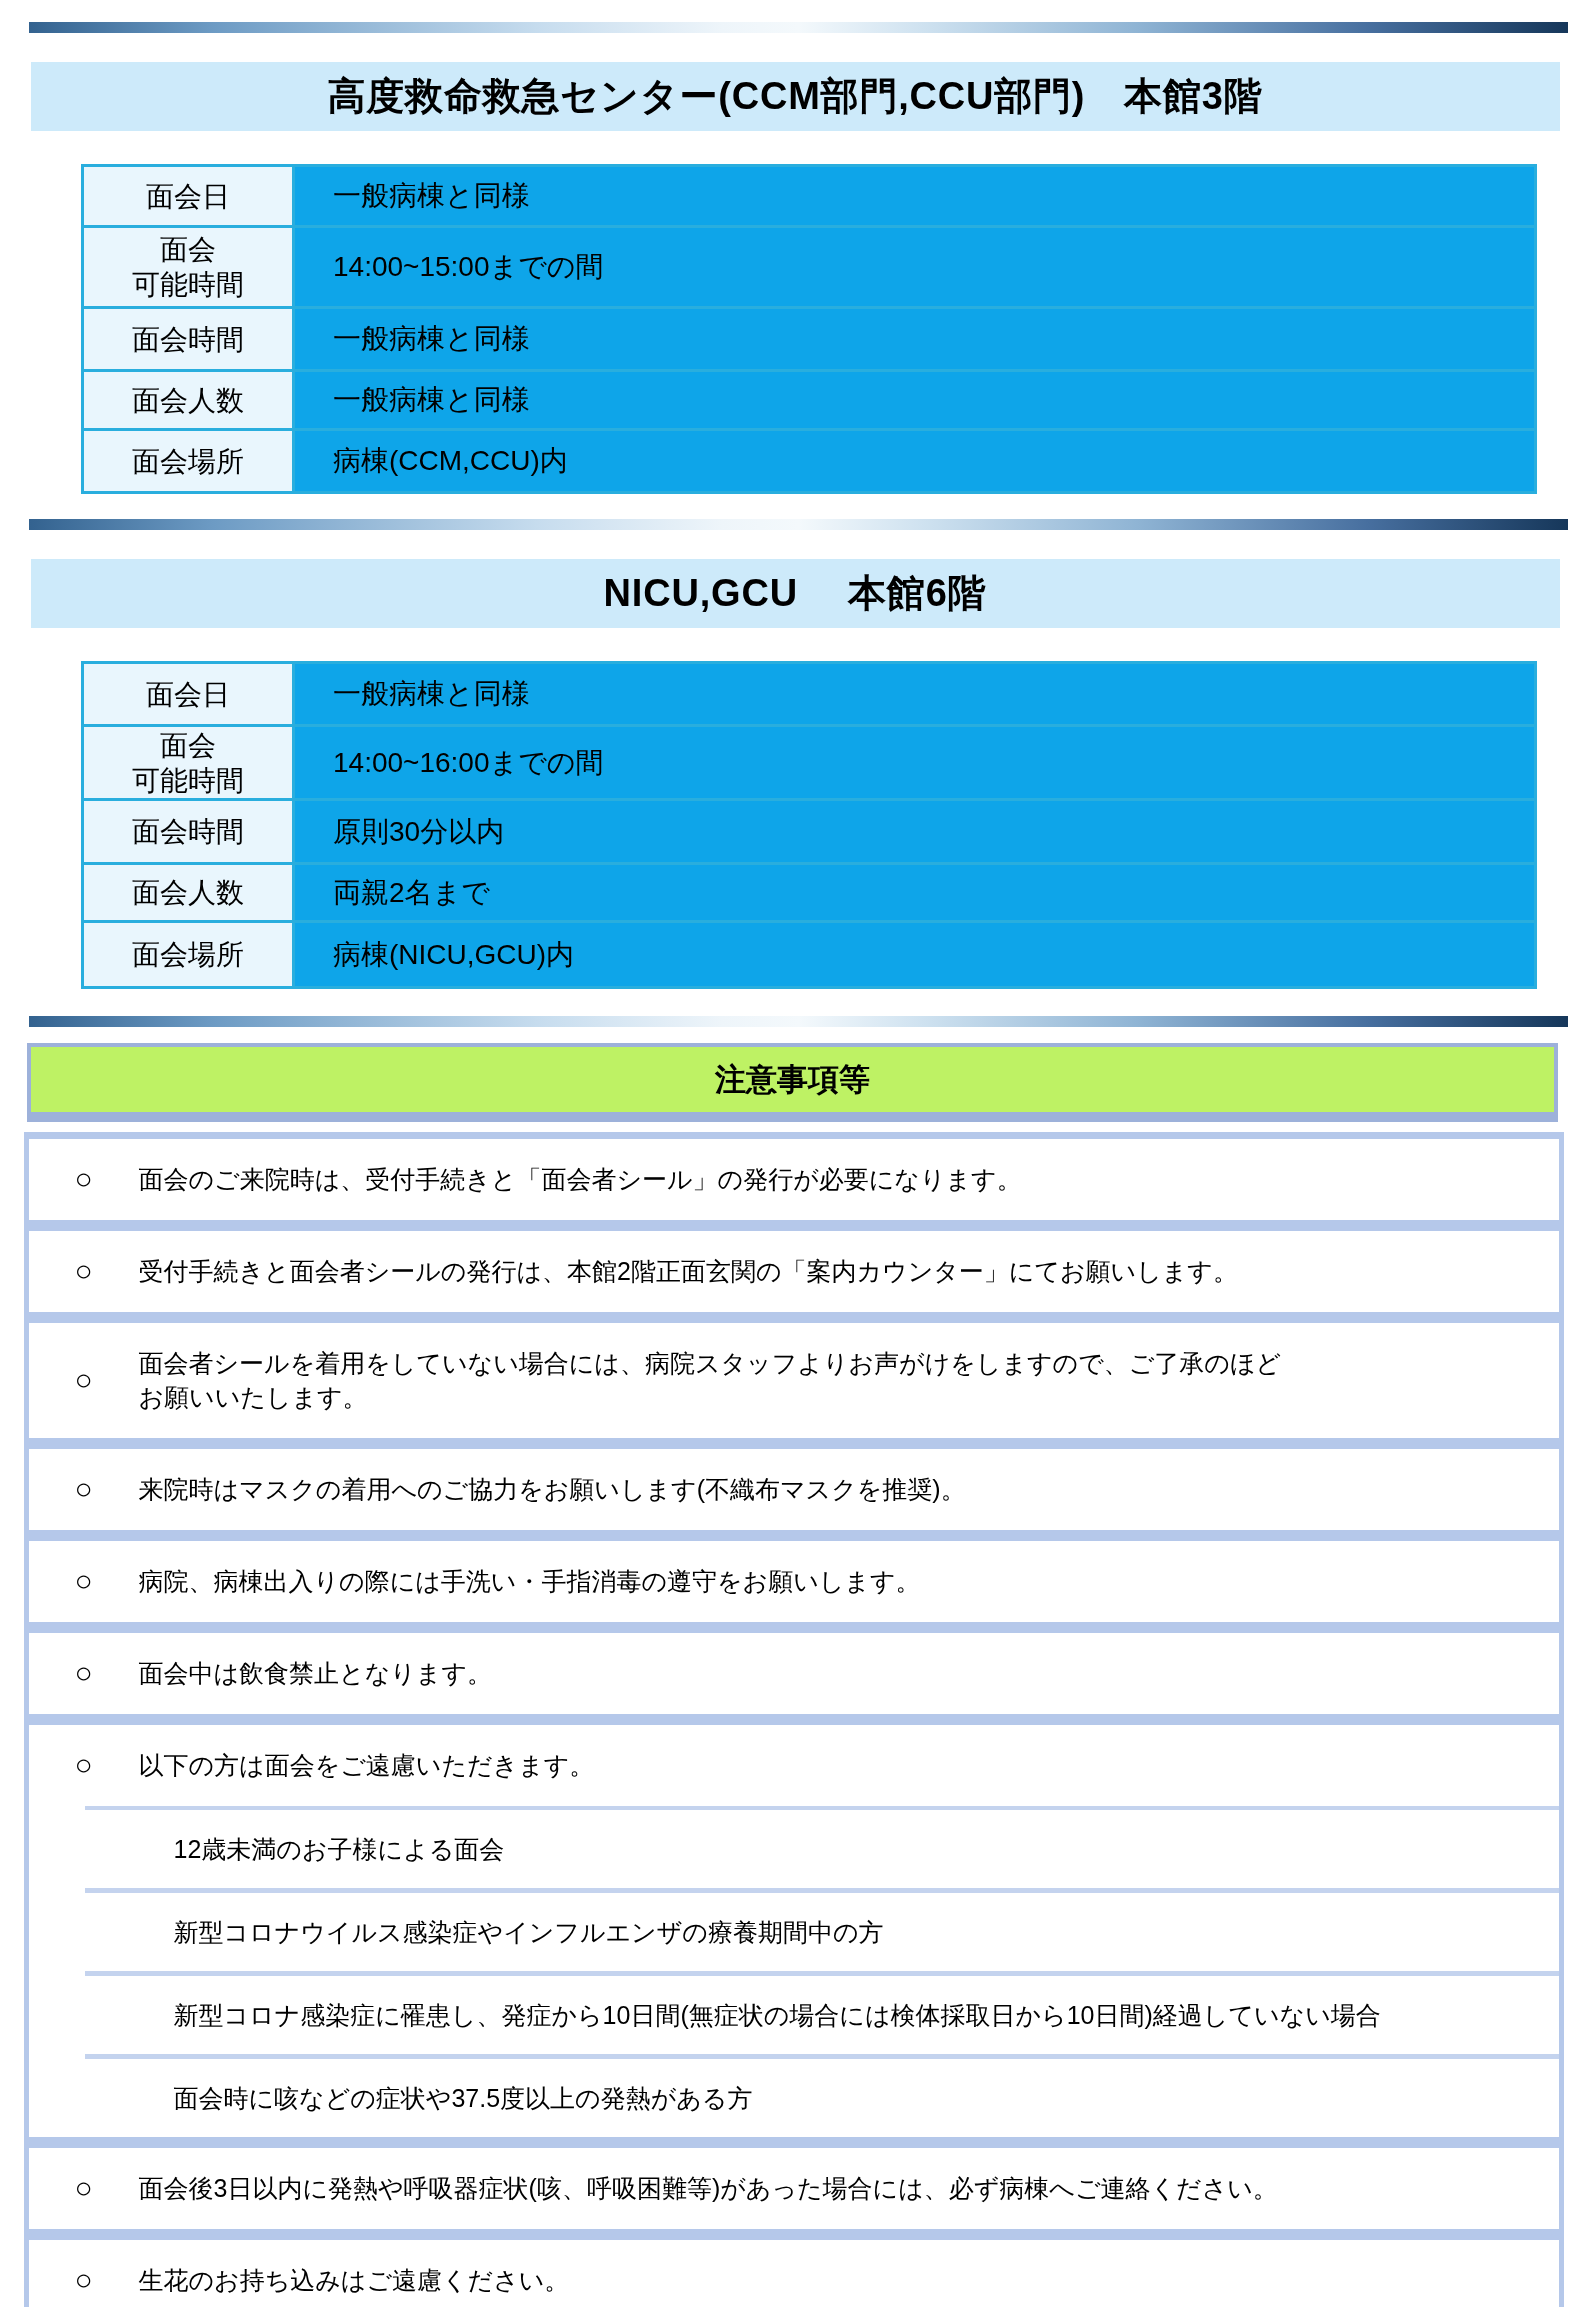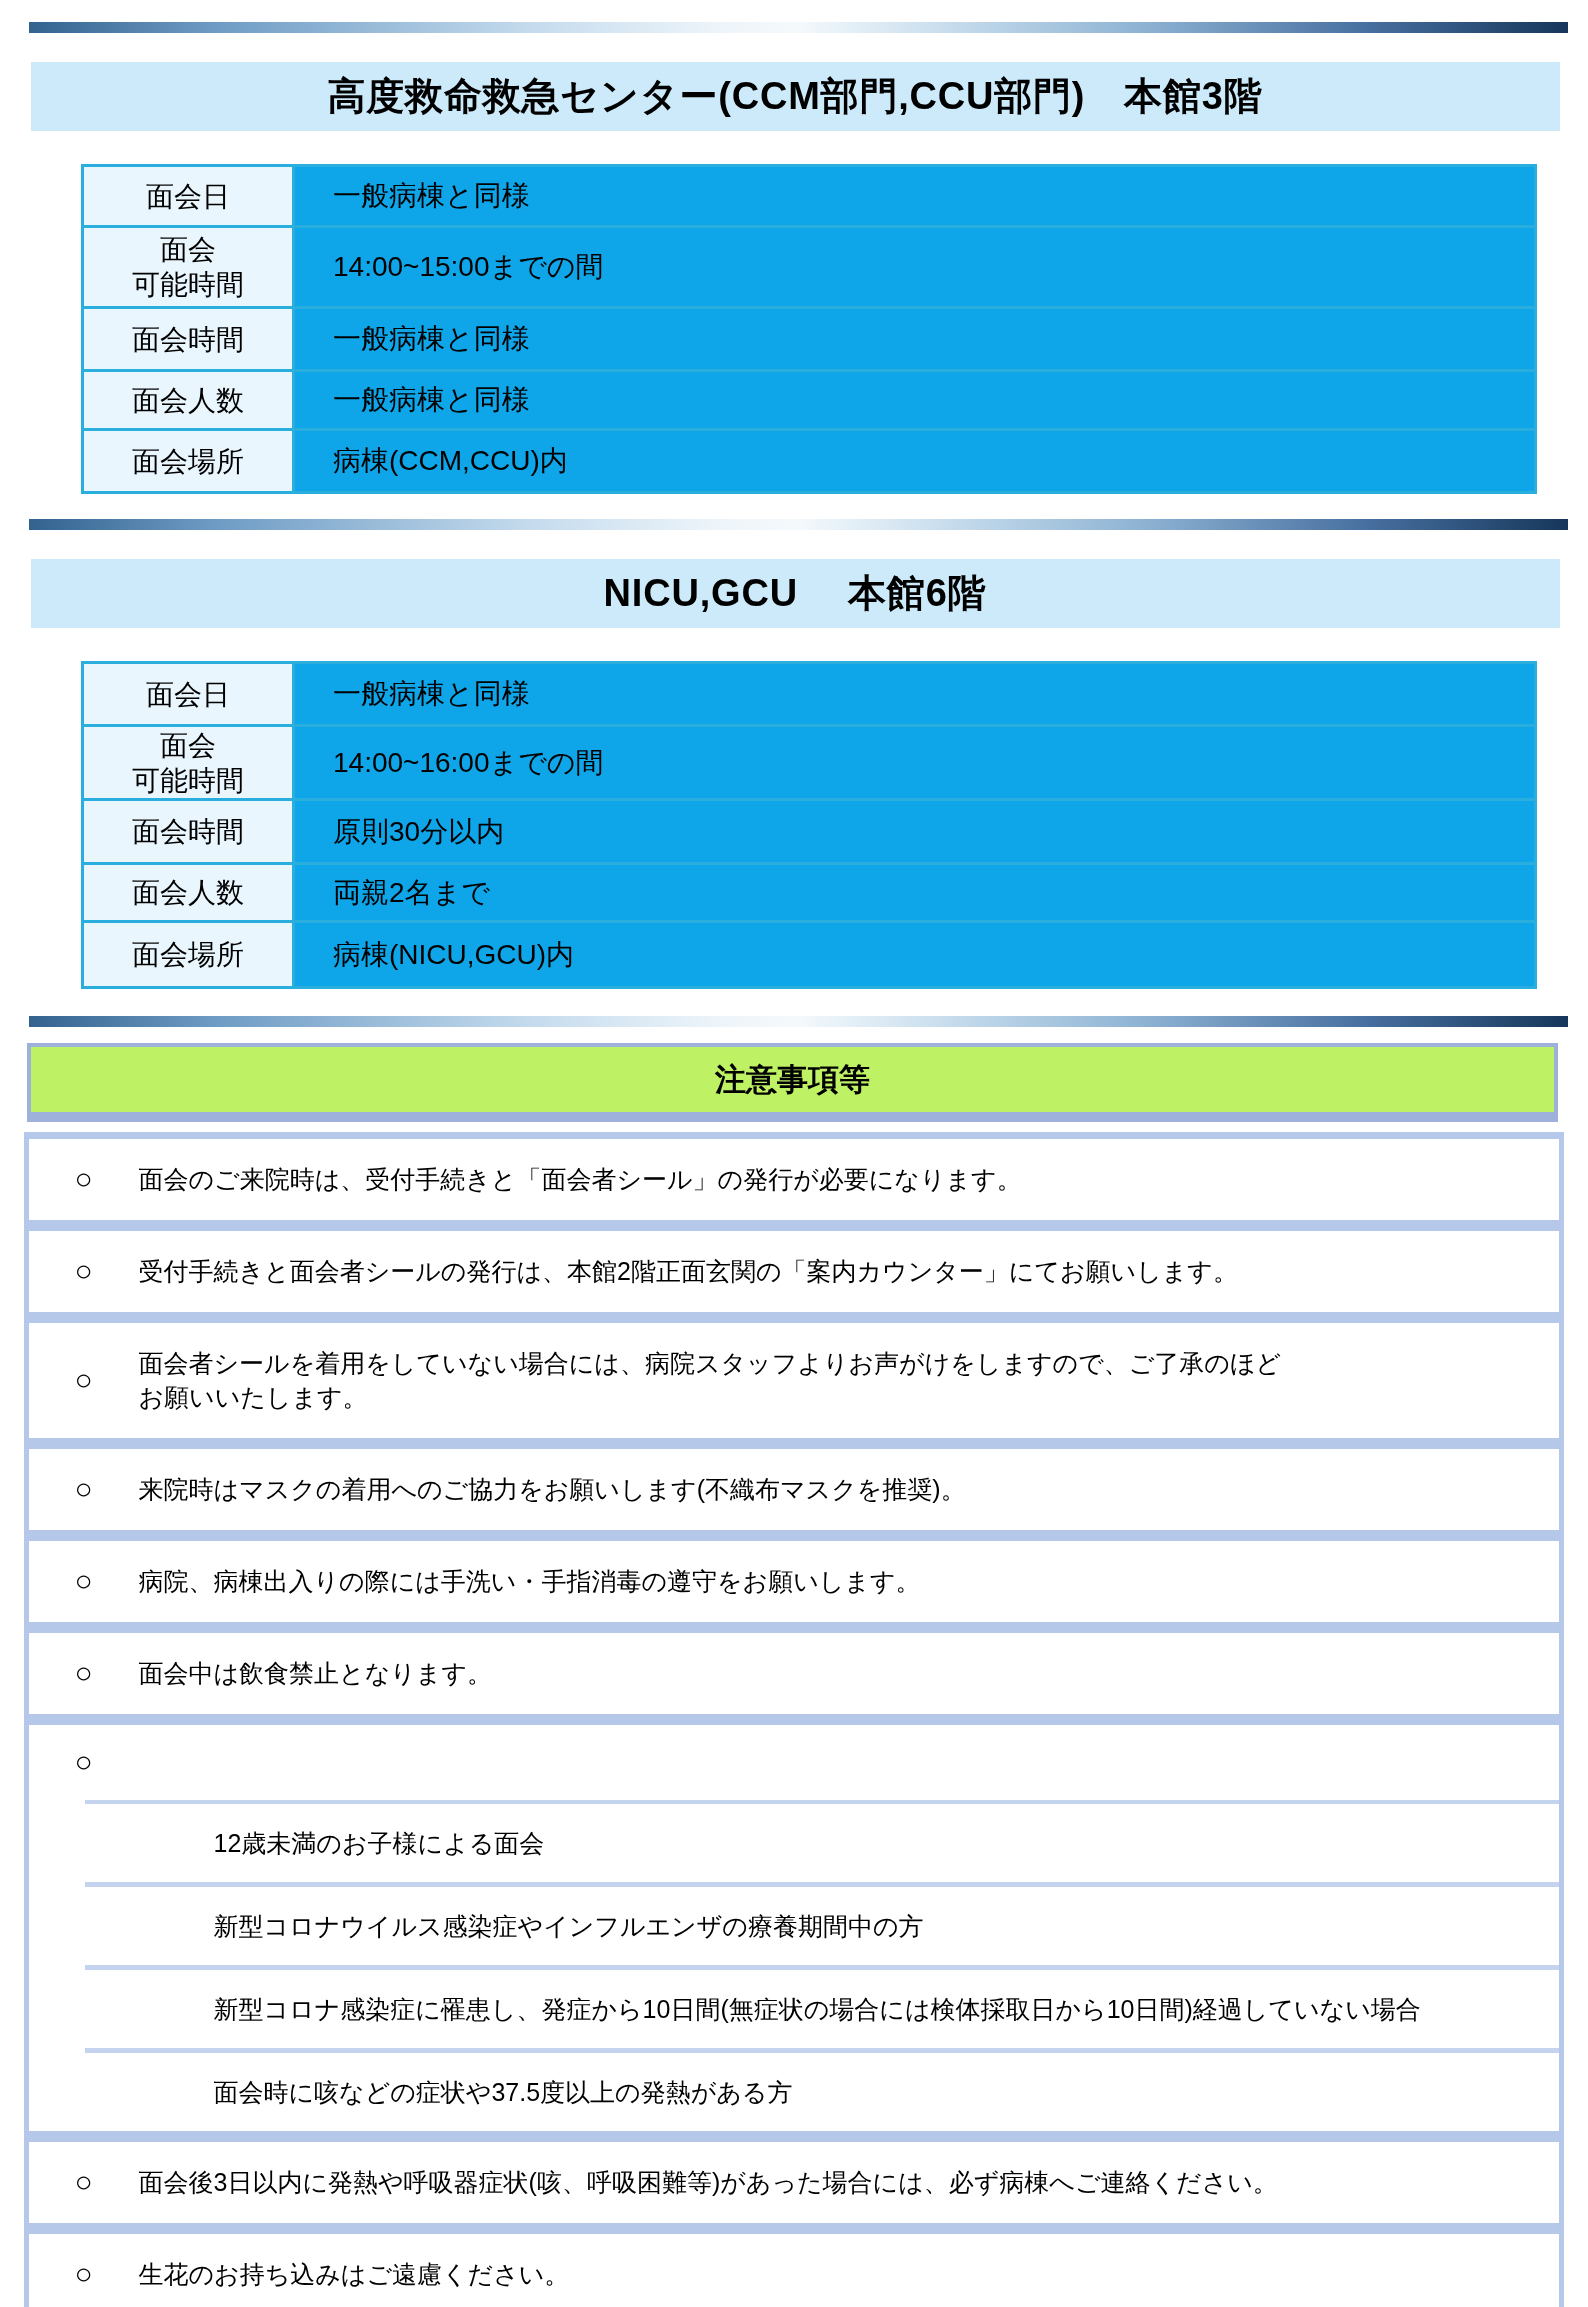--- a/index.html
+++ b/index.html
@@ -60,21 +60,21 @@
   }
   .hdiv { height:11px; background:#b5c8ea; }
   .sdiv { height:4.7px;  background:#c4d3ee; margin-left:56px; }
   .note { display:flex; align-items:center; padding:23.5px 31px 23.5px 0; }
   .bullet {
     width:110px; flex:0 0 110px; text-align:center;
     font-size:30px; line-height:28px;
   }
   .ntext { font-size:25px; line-height:34px; white-space:pre-line; }
   .subnote { padding:25px 31px 25px 145px; }
-  .subnote .ntext { line-height:28px;margin-left:40px; }
+  .subnote .ntext { line-height:28px; }
 </style>
 </head>
 <body>
 
 <div class="grad-bar bar-top"></div>
 
 <div class="band">
   <span>高度救命救急センター(CCM部門,CCU部門)　本館3階</span>
 </div>
 
@@ -176,20 +176,21 @@
   <div class="hdiv"></div>
 
   <div class="note">
     <span class="bullet">○</span>
     <div class="ntext">面会中は飲食禁止となります。</div>
   </div>
   <div class="hdiv"></div>
 
   <div class="note">
     <span class="bullet">○</span>
+    <div class="ntext">以下の方は面会をご遠慮いただきます。</div>
   </div>
   <div class="sdiv"></div>
   <div class="subnote">
     <div class="ntext">12歳未満のお子様による面会</div>
   </div>
   <div class="sdiv"></div>
   <div class="subnote">
     <div class="ntext">新型コロナウイルス感染症やインフルエンザの療養期間中の方</div>
   </div>
   <div class="sdiv"></div>

